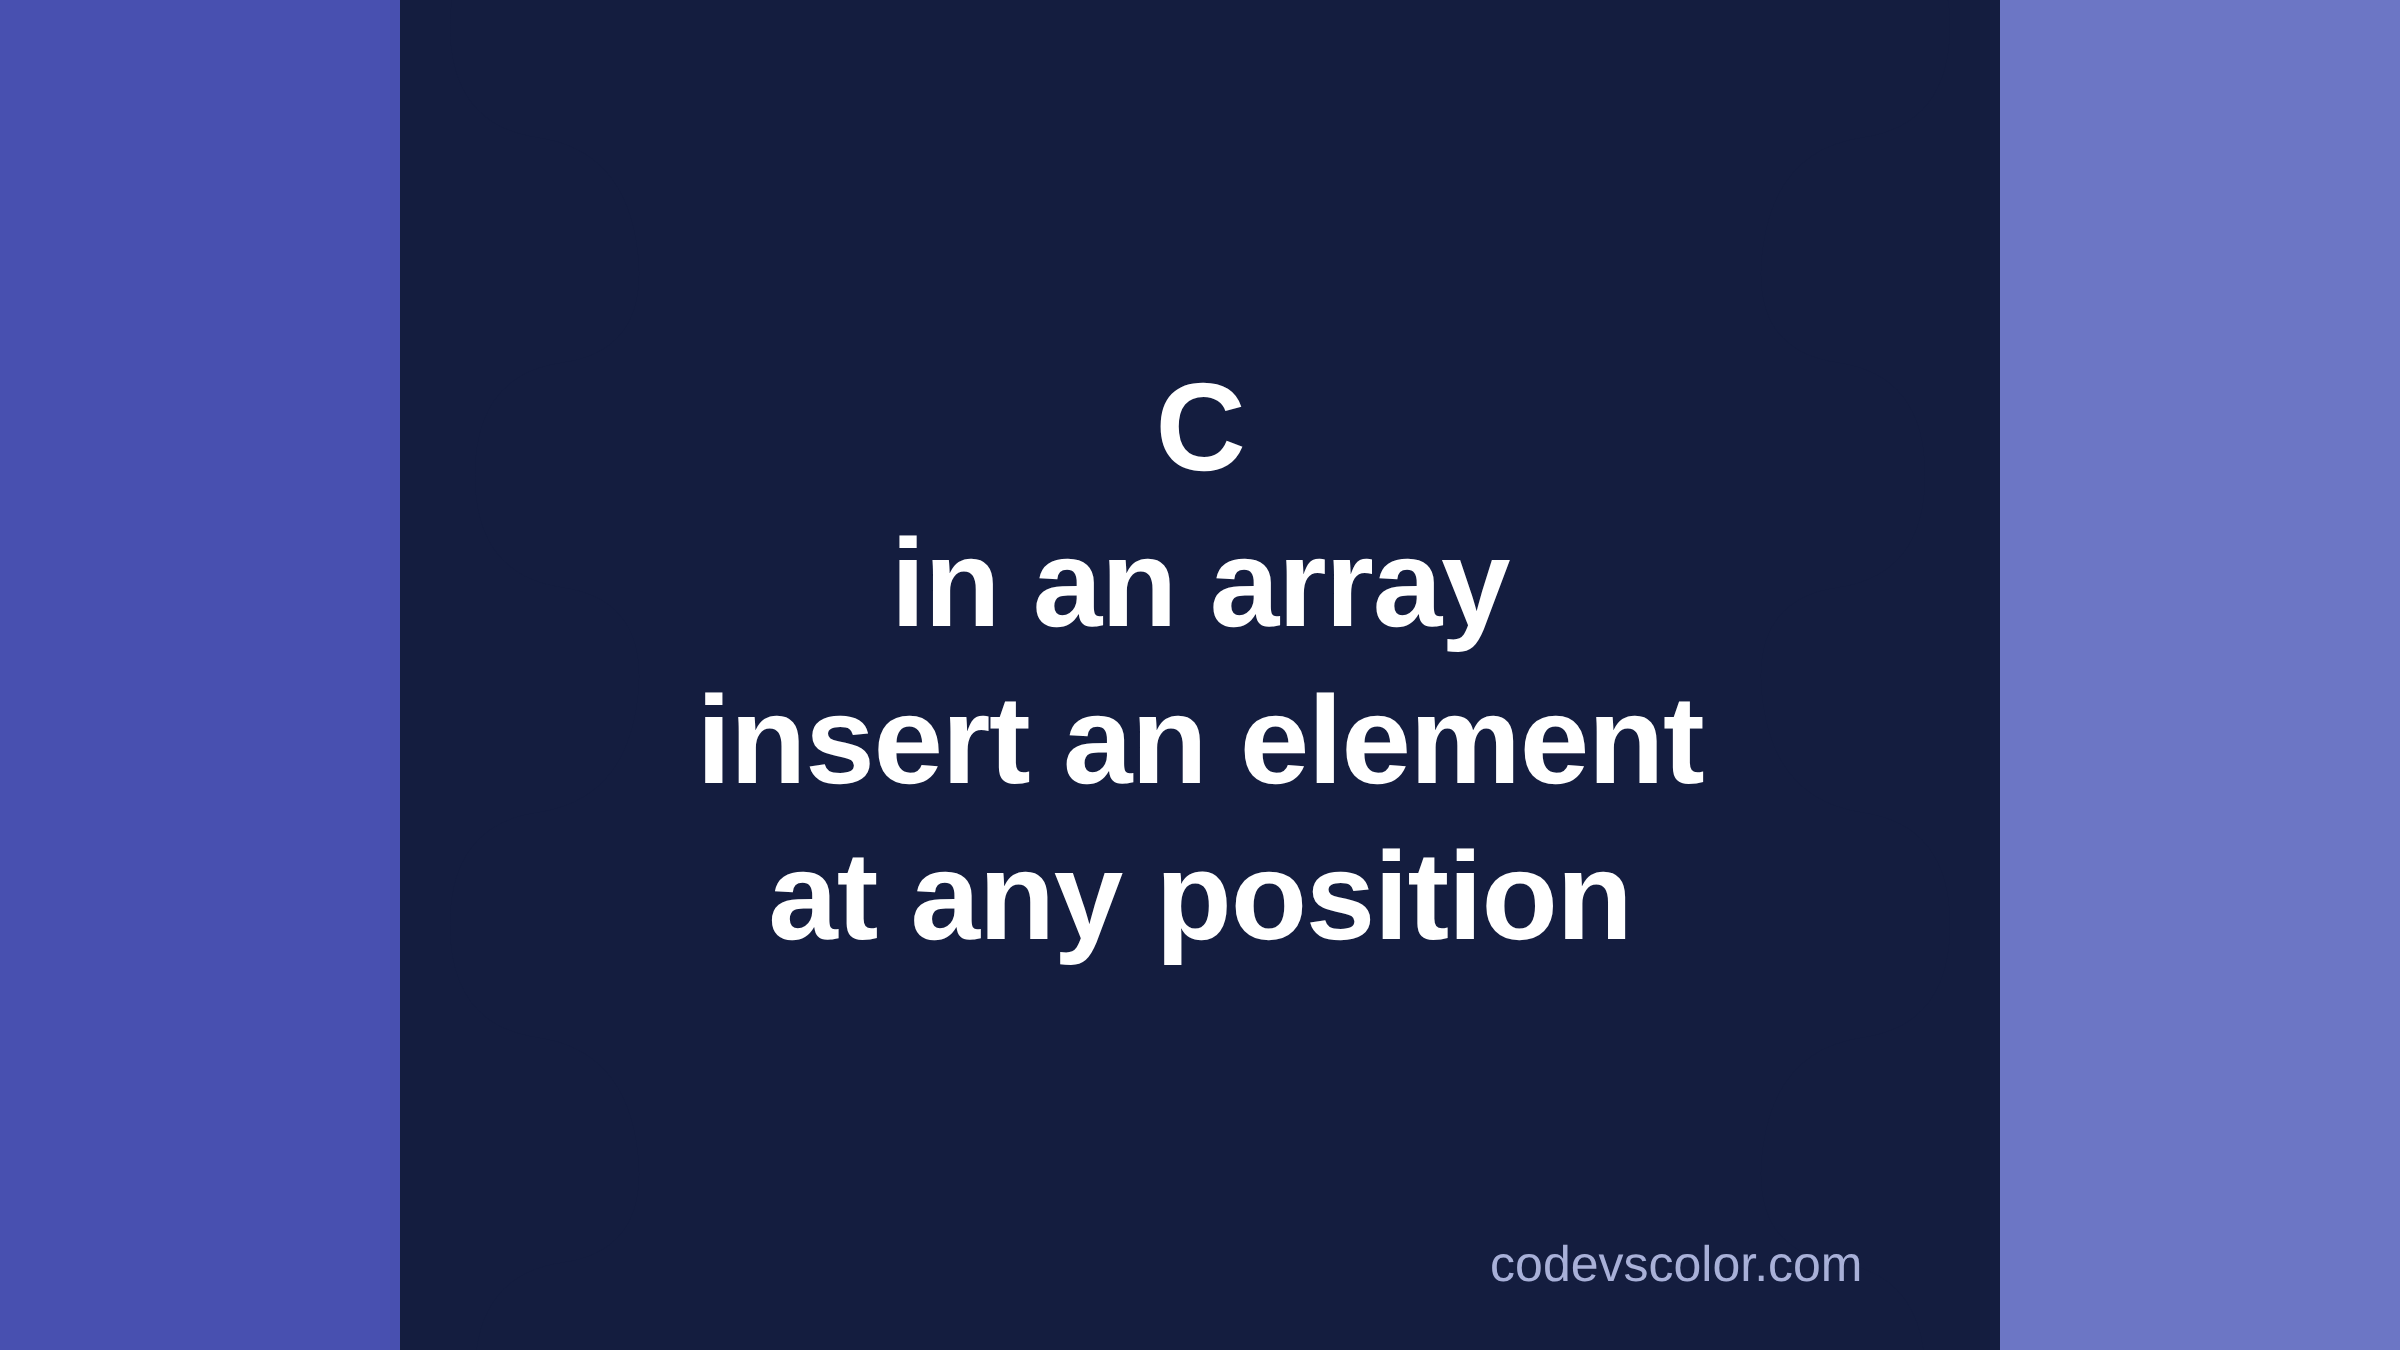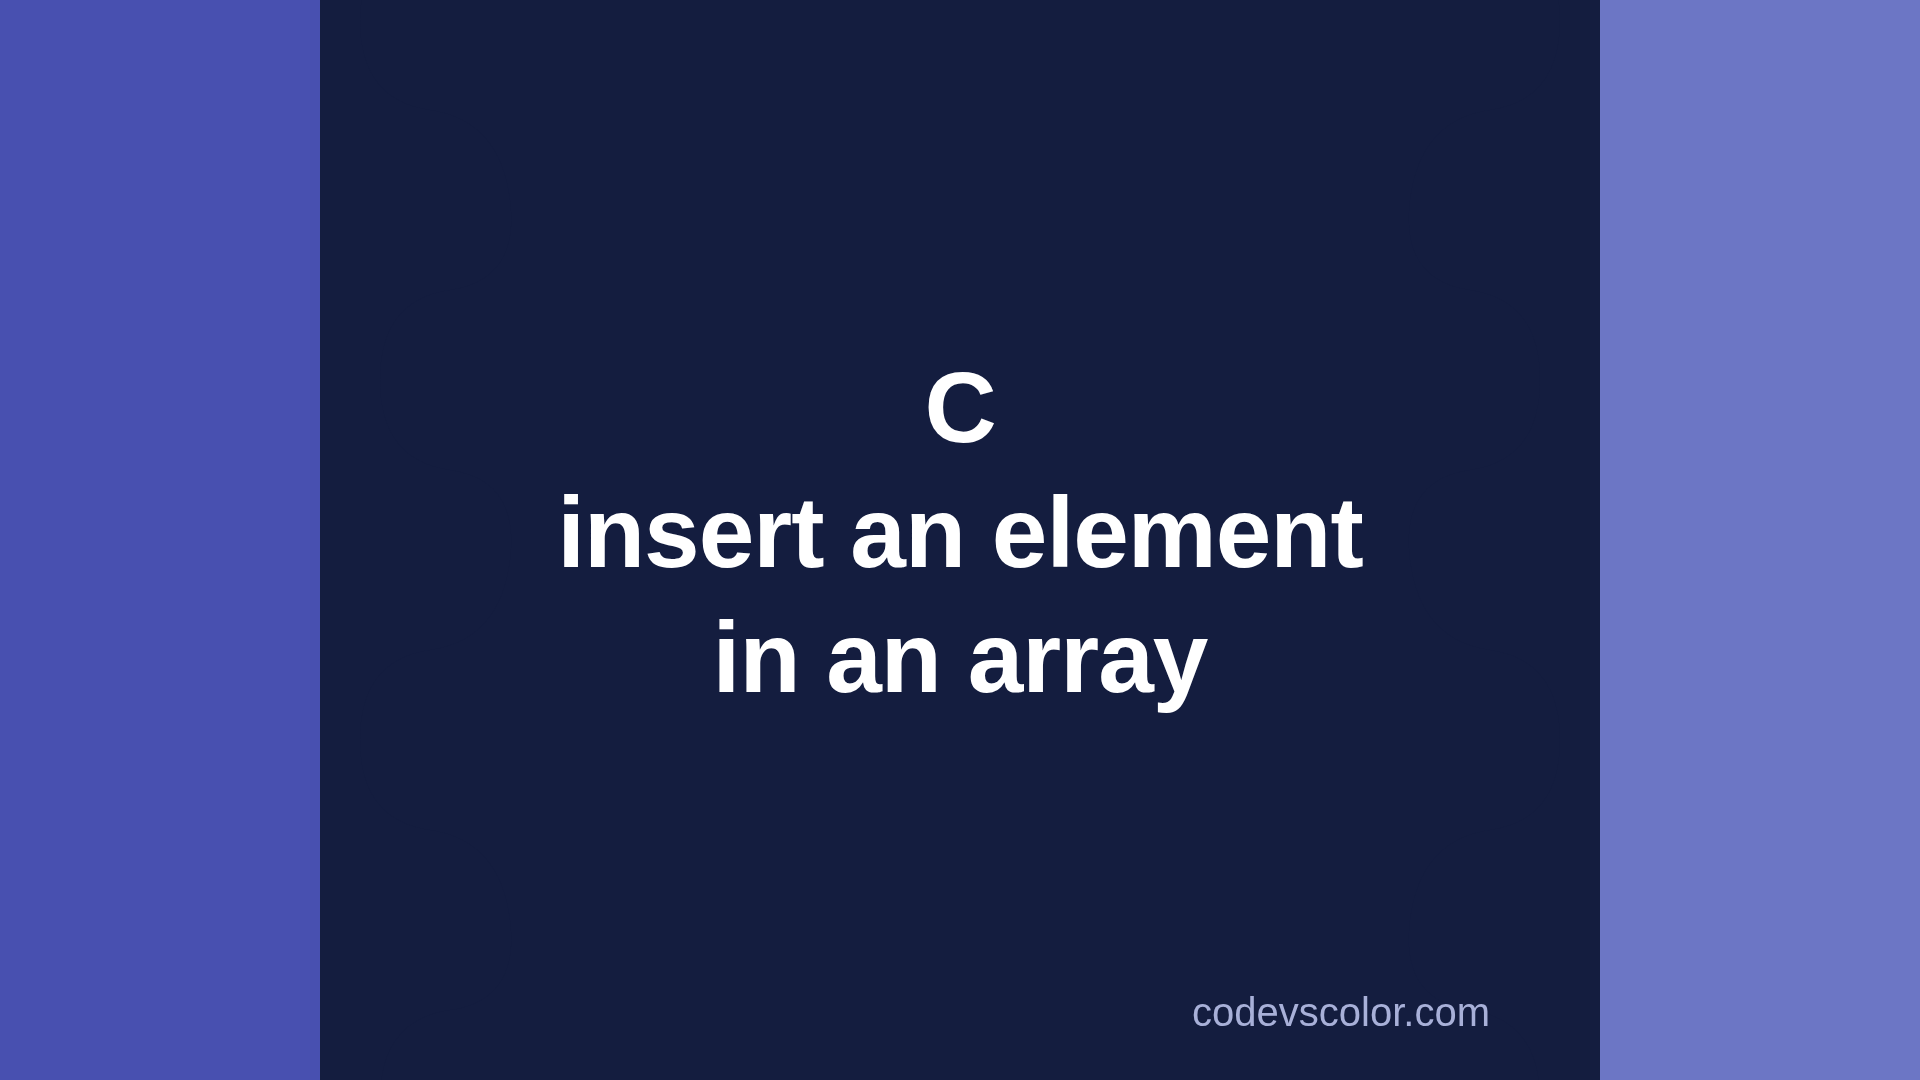--- a/index.html
+++ b/index.html
@@ -123,18 +123,19 @@
     Q 180 110 250 100
     Q 320 90 330 20
     Q 340 -50 400 -50
     Z
   "></path>
 </svg>
 
 <div class="content">
   <div class="title">
     <div>C</div>
+    <div>in an array</div>
     <div>insert an element</div>
-    <div>in an array</div>
+    <div>at any position</div>
   </div>
 </div>
 
 <div class="watermark">codevscolor.com</div>
 
 </body></html>

